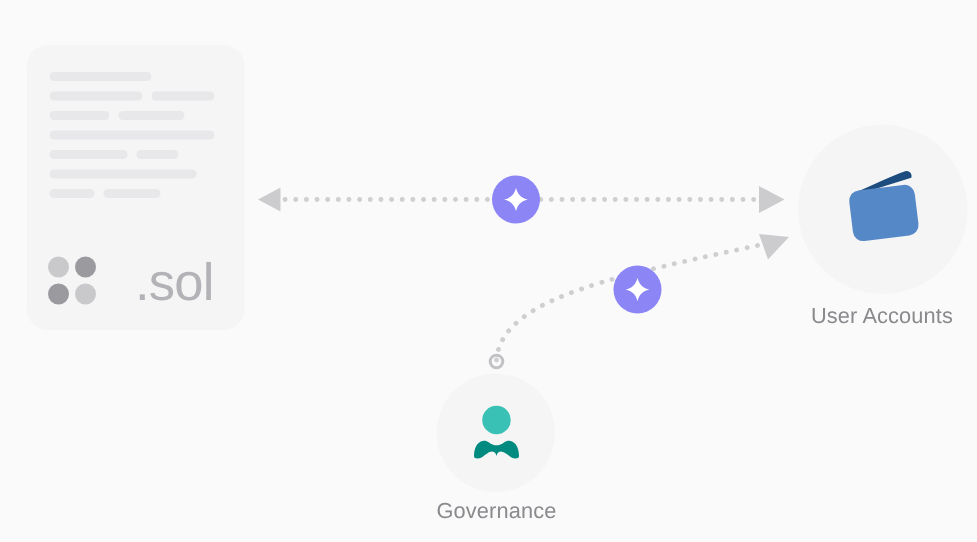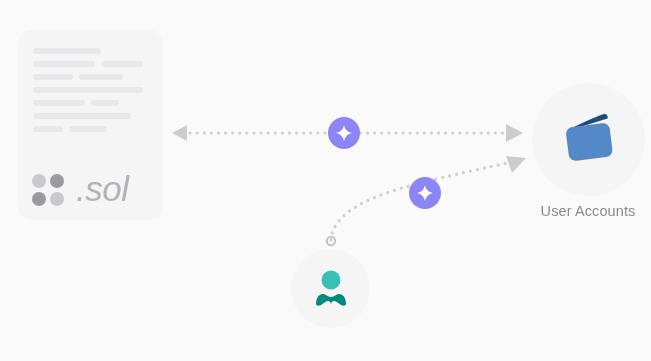--- a/index.html
+++ b/index.html
@@ -61,23 +61,22 @@
   .doc-line {
     height: 6px;
     border-radius: 3px;
     background: #e8e8ea;
   }
   .doc-logo {
     position: absolute;
     left: 14px;
     bottom: 14px;
     display: flex;
-    align-items: flex-end;
-    gap: 12px;
-    font-style: italic;
+    align-items: flex-start;
+    gap: 26px;
   }
   .dot-grid {
     display: grid;
     grid-template-columns: 14px 14px;
     grid-template-rows: 14px 14px;
     gap: 4px;
   }
   .dot {
     width: 14px;
     height: 14px;
@@ -241,20 +240,21 @@
   <div class="caption" id="caption-user-accounts">User Accounts</div>
 
   <div class="circle-node" id="node-governance">
     <div class="circle-bg">
       <svg width="50" height="50" viewBox="0 0 50 50">
         <circle cx="25" cy="16" r="9.5" fill="#3ac1b5"></circle>
         <path d="M10 40 C 10 31, 16 28, 20 31 C 23 33.5, 27 33.5, 30 31 C 34 28, 40 31, 40 40 C 40 42, 37 42, 35 41 C 32 39, 30 37, 28 37 C 26 37, 25 39, 25 40.5 C 25 39, 24 37, 22 37 C 20 37, 18 39, 15 41 C 13 42, 10 42, 10 40 Z" fill="#008a80"></path>
       </svg>
     </div>
   </div>
+  <div class="caption" id="caption-governance">Governance</div>
 
   <div class="badge" id="badge-primary">
     <svg width="18" height="18" viewBox="0 0 24 24">
       <path d="M12 1.5 C 13.2 7.2, 16.8 10.8, 22.5 12 C 16.8 13.2, 13.2 16.8, 12 22.5 C 10.8 16.8, 7.2 13.2, 1.5 12 C 7.2 10.8, 10.8 7.2, 12 1.5 Z" fill="#ffffff"></path>
     </svg>
   </div>
   <div class="badge" id="badge-secondary">
     <svg width="18" height="18" viewBox="0 0 24 24">
       <path d="M12 1.5 C 13.2 7.2, 16.8 10.8, 22.5 12 C 16.8 13.2, 13.2 16.8, 12 22.5 C 10.8 16.8, 7.2 13.2, 1.5 12 C 7.2 10.8, 10.8 7.2, 12 1.5 Z" fill="#ffffff"></path>
     </svg>

